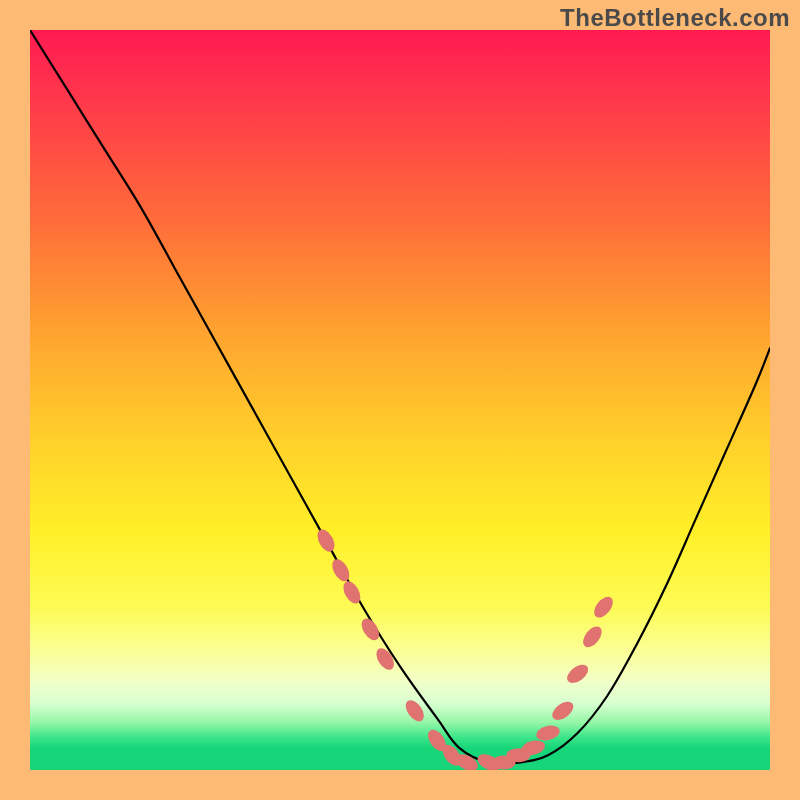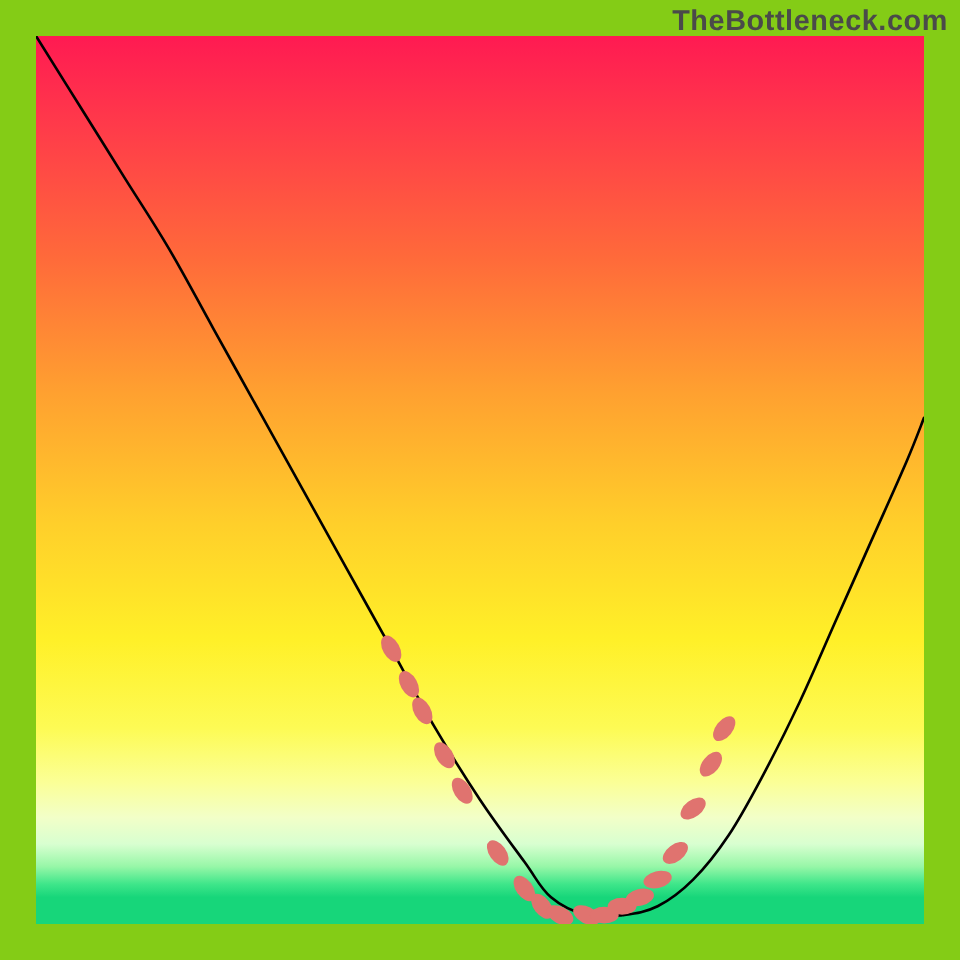--- a/index.html
+++ b/index.html
@@ -8,21 +8,21 @@
     width: 800px;
     height: 800px;
     background: #000;
     overflow: hidden;
     font-family: Arial, Helvetica, sans-serif;
   }
   .frame {
     position: relative;
     width: 800px;
     height: 800px;
-    background: #84cc16;
+    background: #fdba74;
   }
   .watermark {
     position: absolute;
     top: 4px;
     right: 10px;
     color: #4a4a4a;
     font-size: 24px;
     font-weight: 600;
     letter-spacing: 0.5px;
     z-index: 20;

